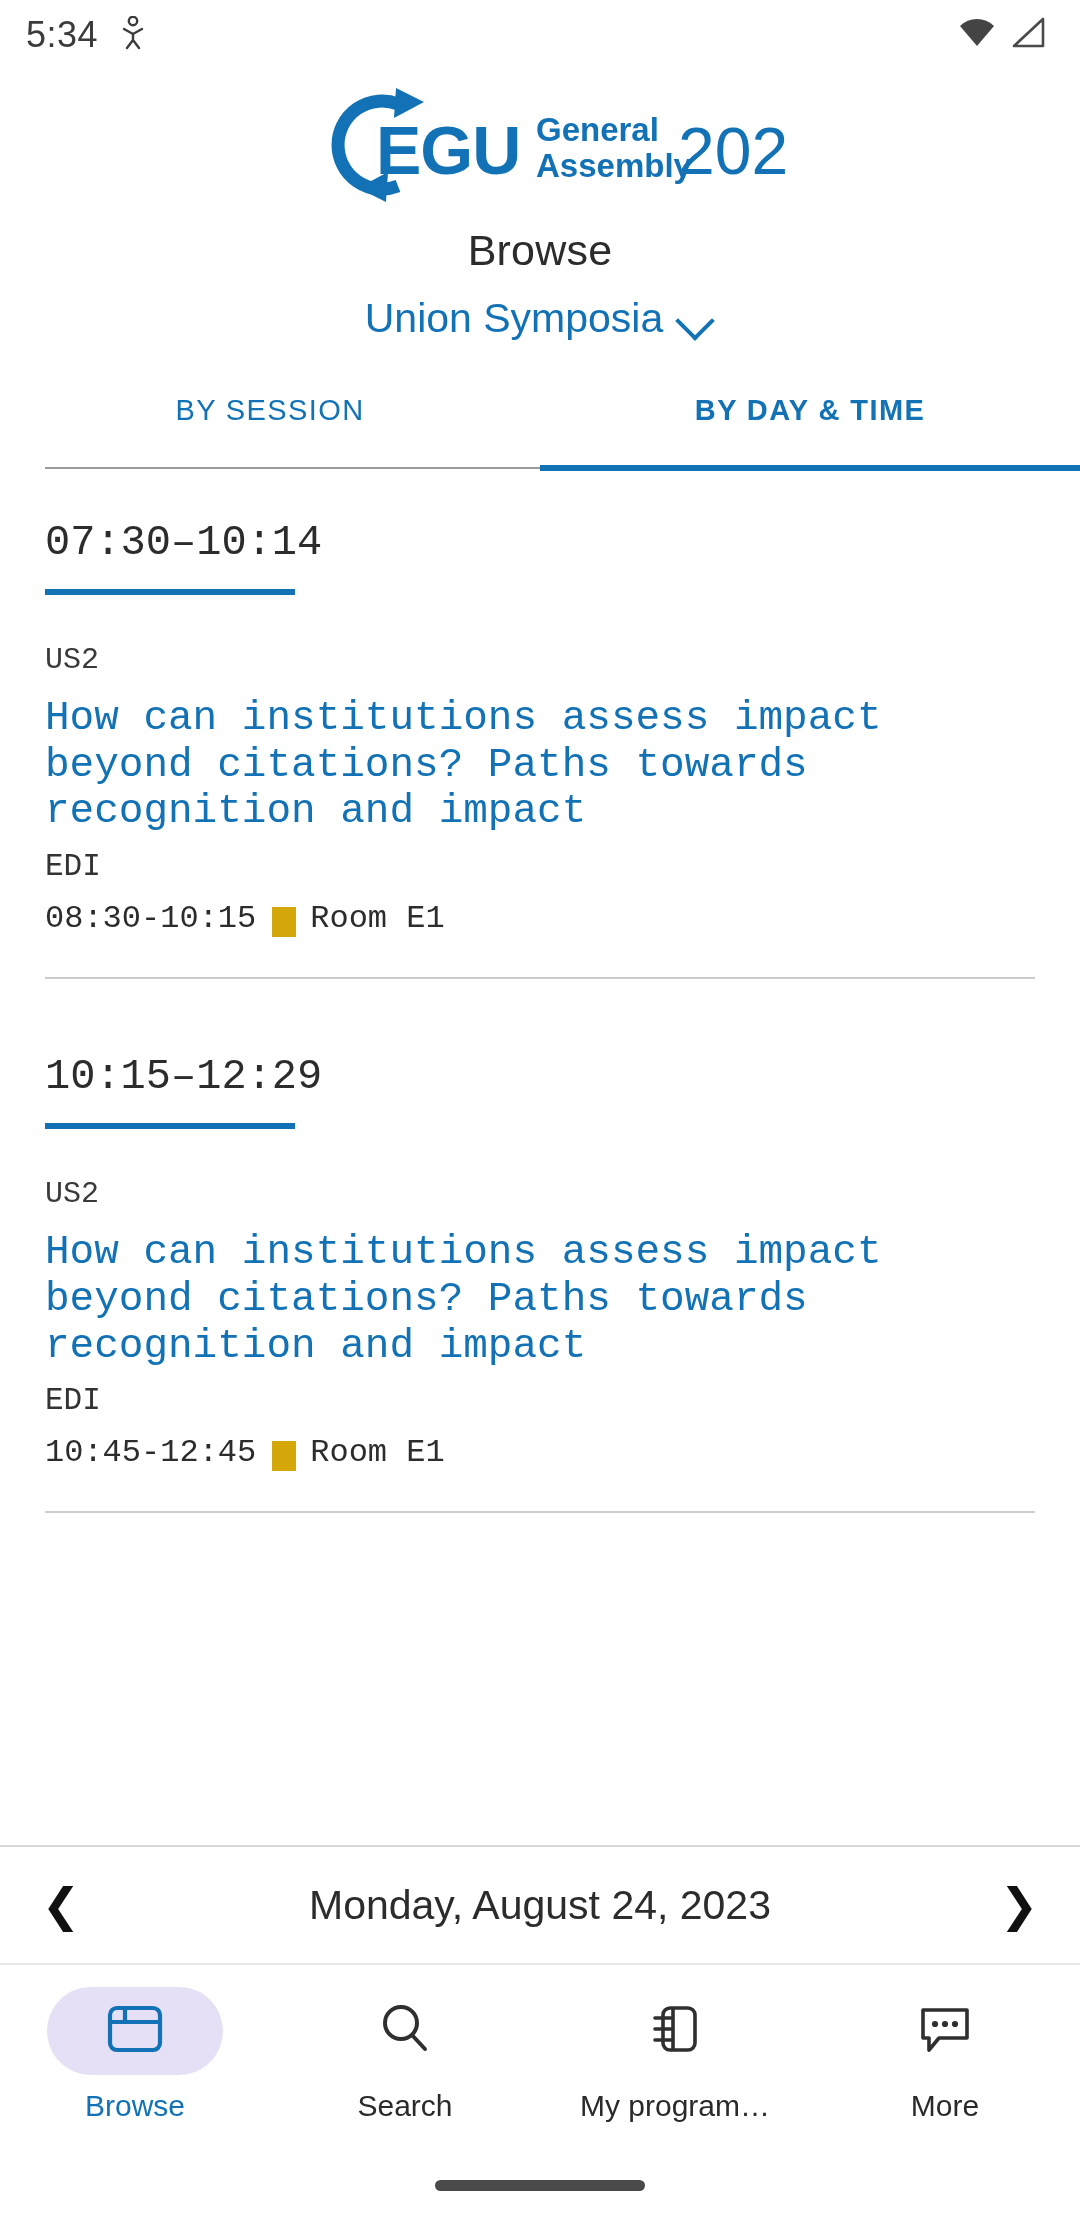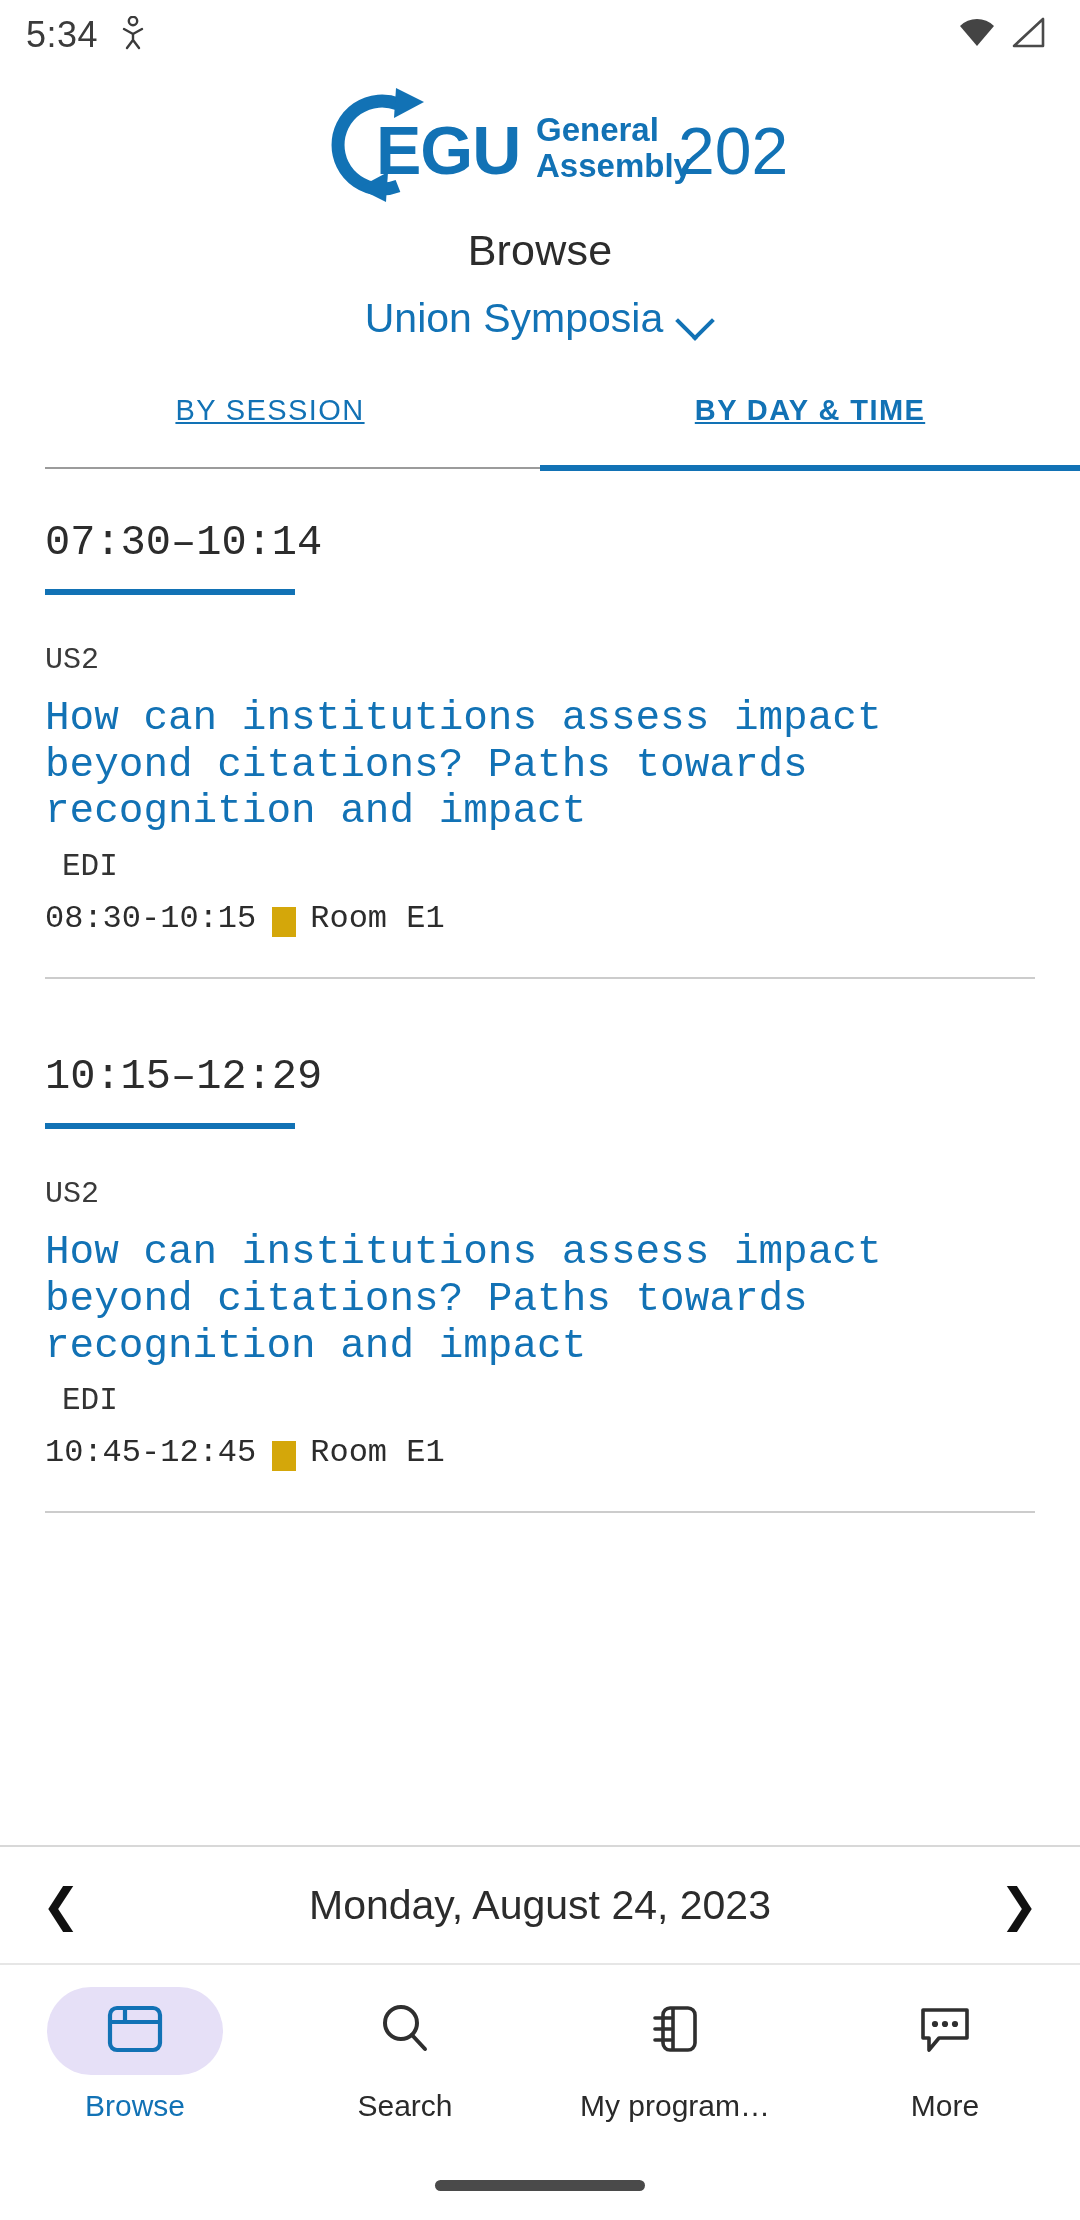--- a/index.html
+++ b/index.html
@@ -100,21 +100,20 @@
     position: relative;
   }
   .tab {
     flex: 1 1 50%;
     text-align: center;
     font-size: 29px;
     letter-spacing: 1.4px;
     color: #1272b5;
     padding-bottom: 38px;
     cursor: pointer;
-    text-decoration: underline;
   }
   .tab.active { font-weight: bold; }
   .tab-rules {
     position: relative;
     height: 6px;
     width: 100%;
   }
   .tab-rule-base {
     position: absolute;
     left: 45px; right: 0; top: 2px;
@@ -161,21 +160,20 @@
   .session-title {
     font-size: 41px;
     line-height: 1.14;
     color: #1272b5;
     cursor: pointer;
   }
   .session-sub {
     font-size: 31px;
     color: #333333;
     margin-top: 14px;
-    margin-left: 17px;
   }
   .session-meta {
     display: flex;
     align-items: flex-end;
     font-size: 32px;
     color: #2c2c2c;
     margin-top: 16px;
   }
   .room-swatch {
     display: inline-block;

